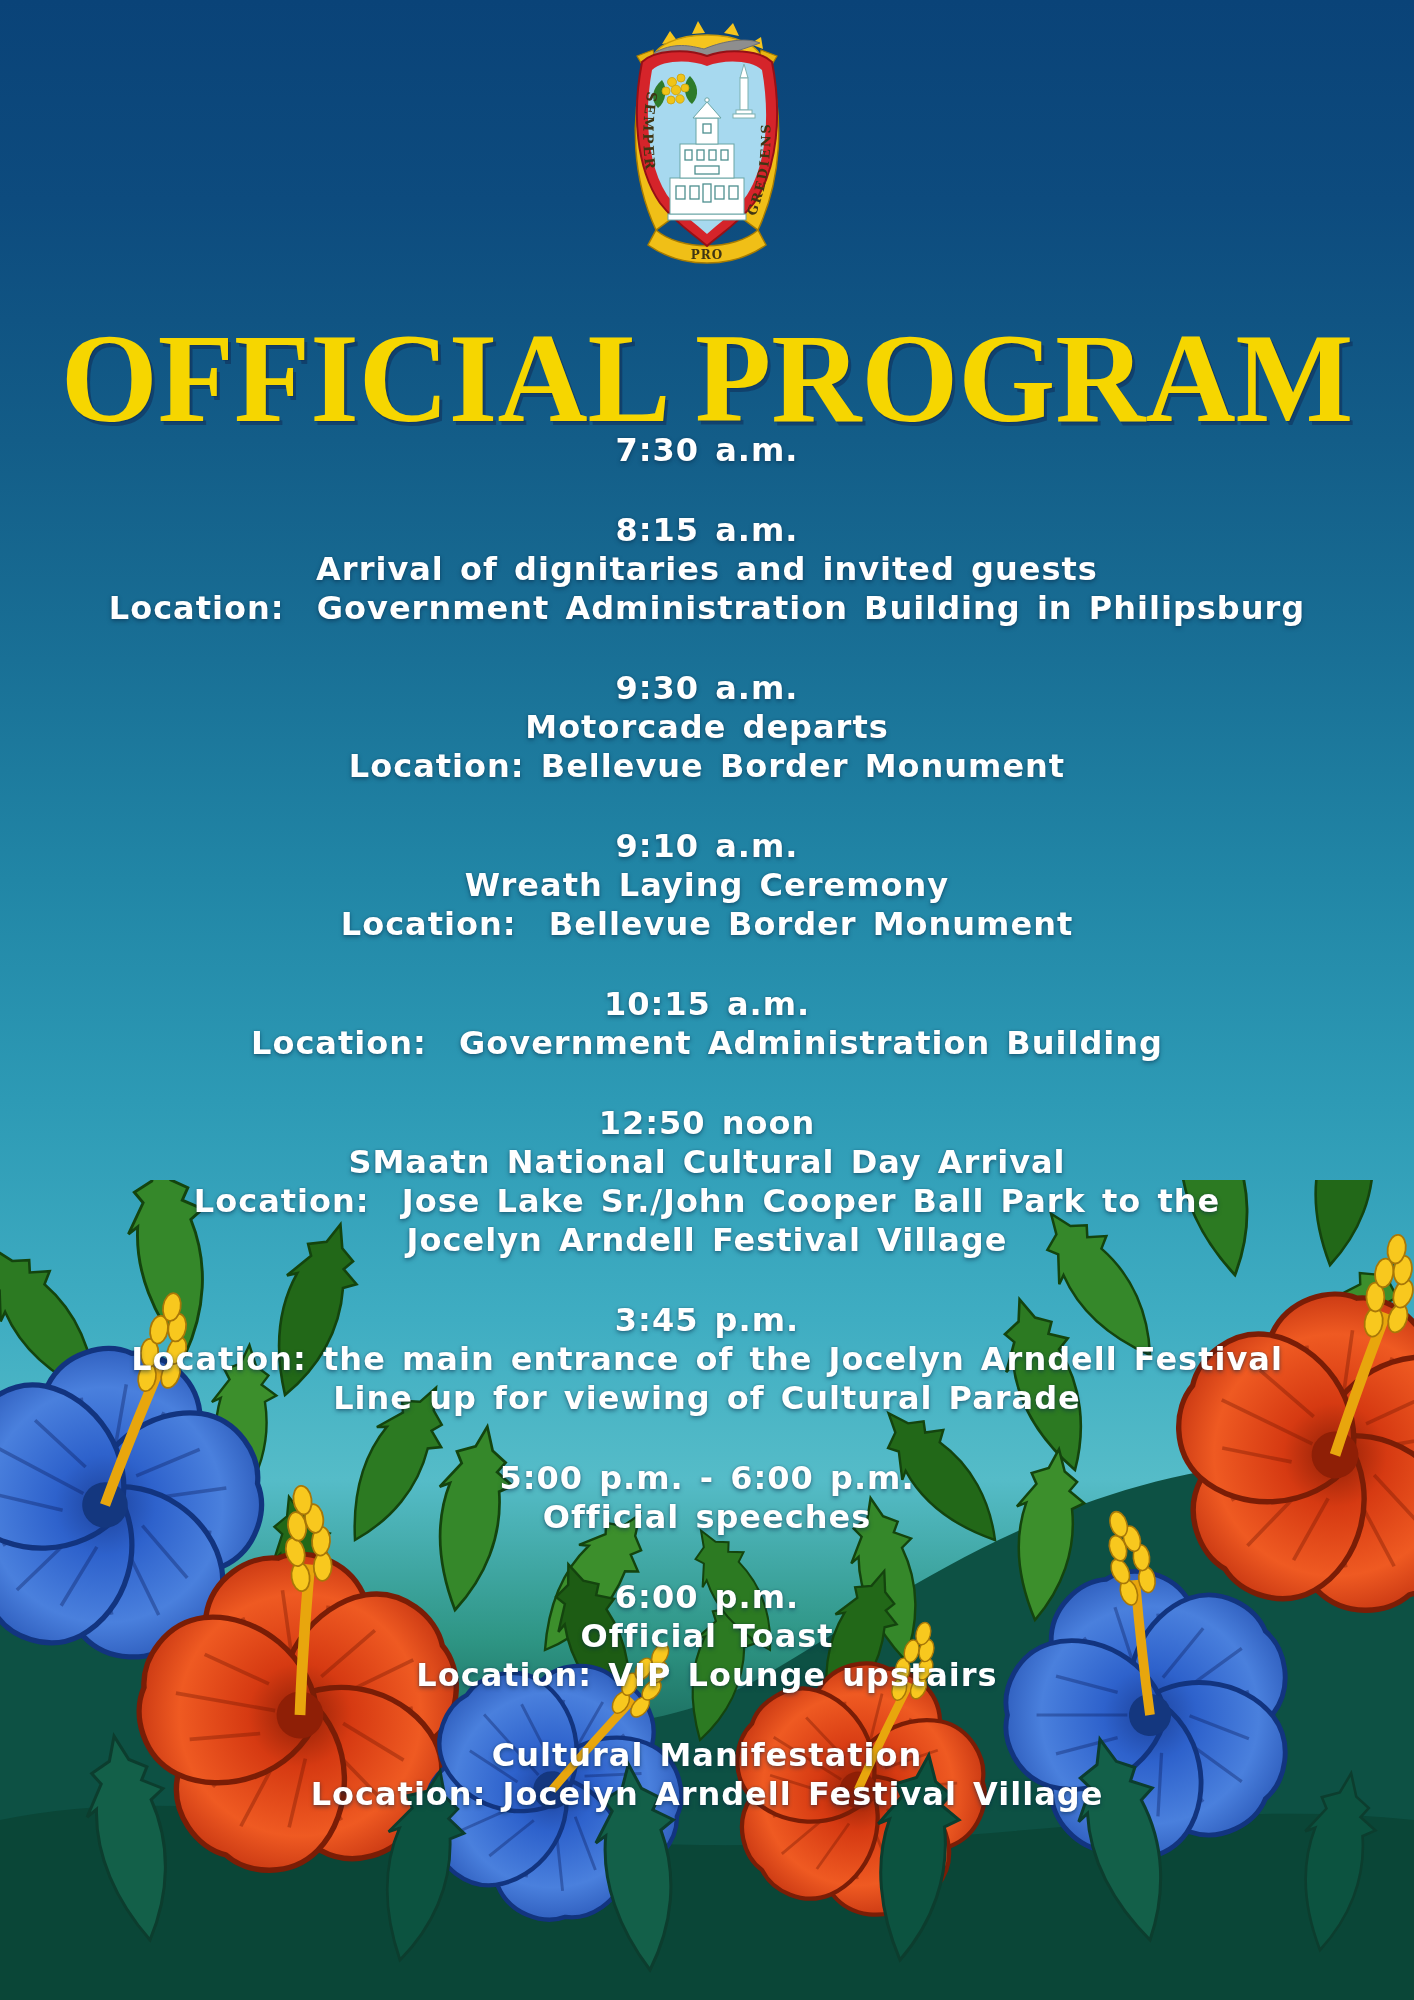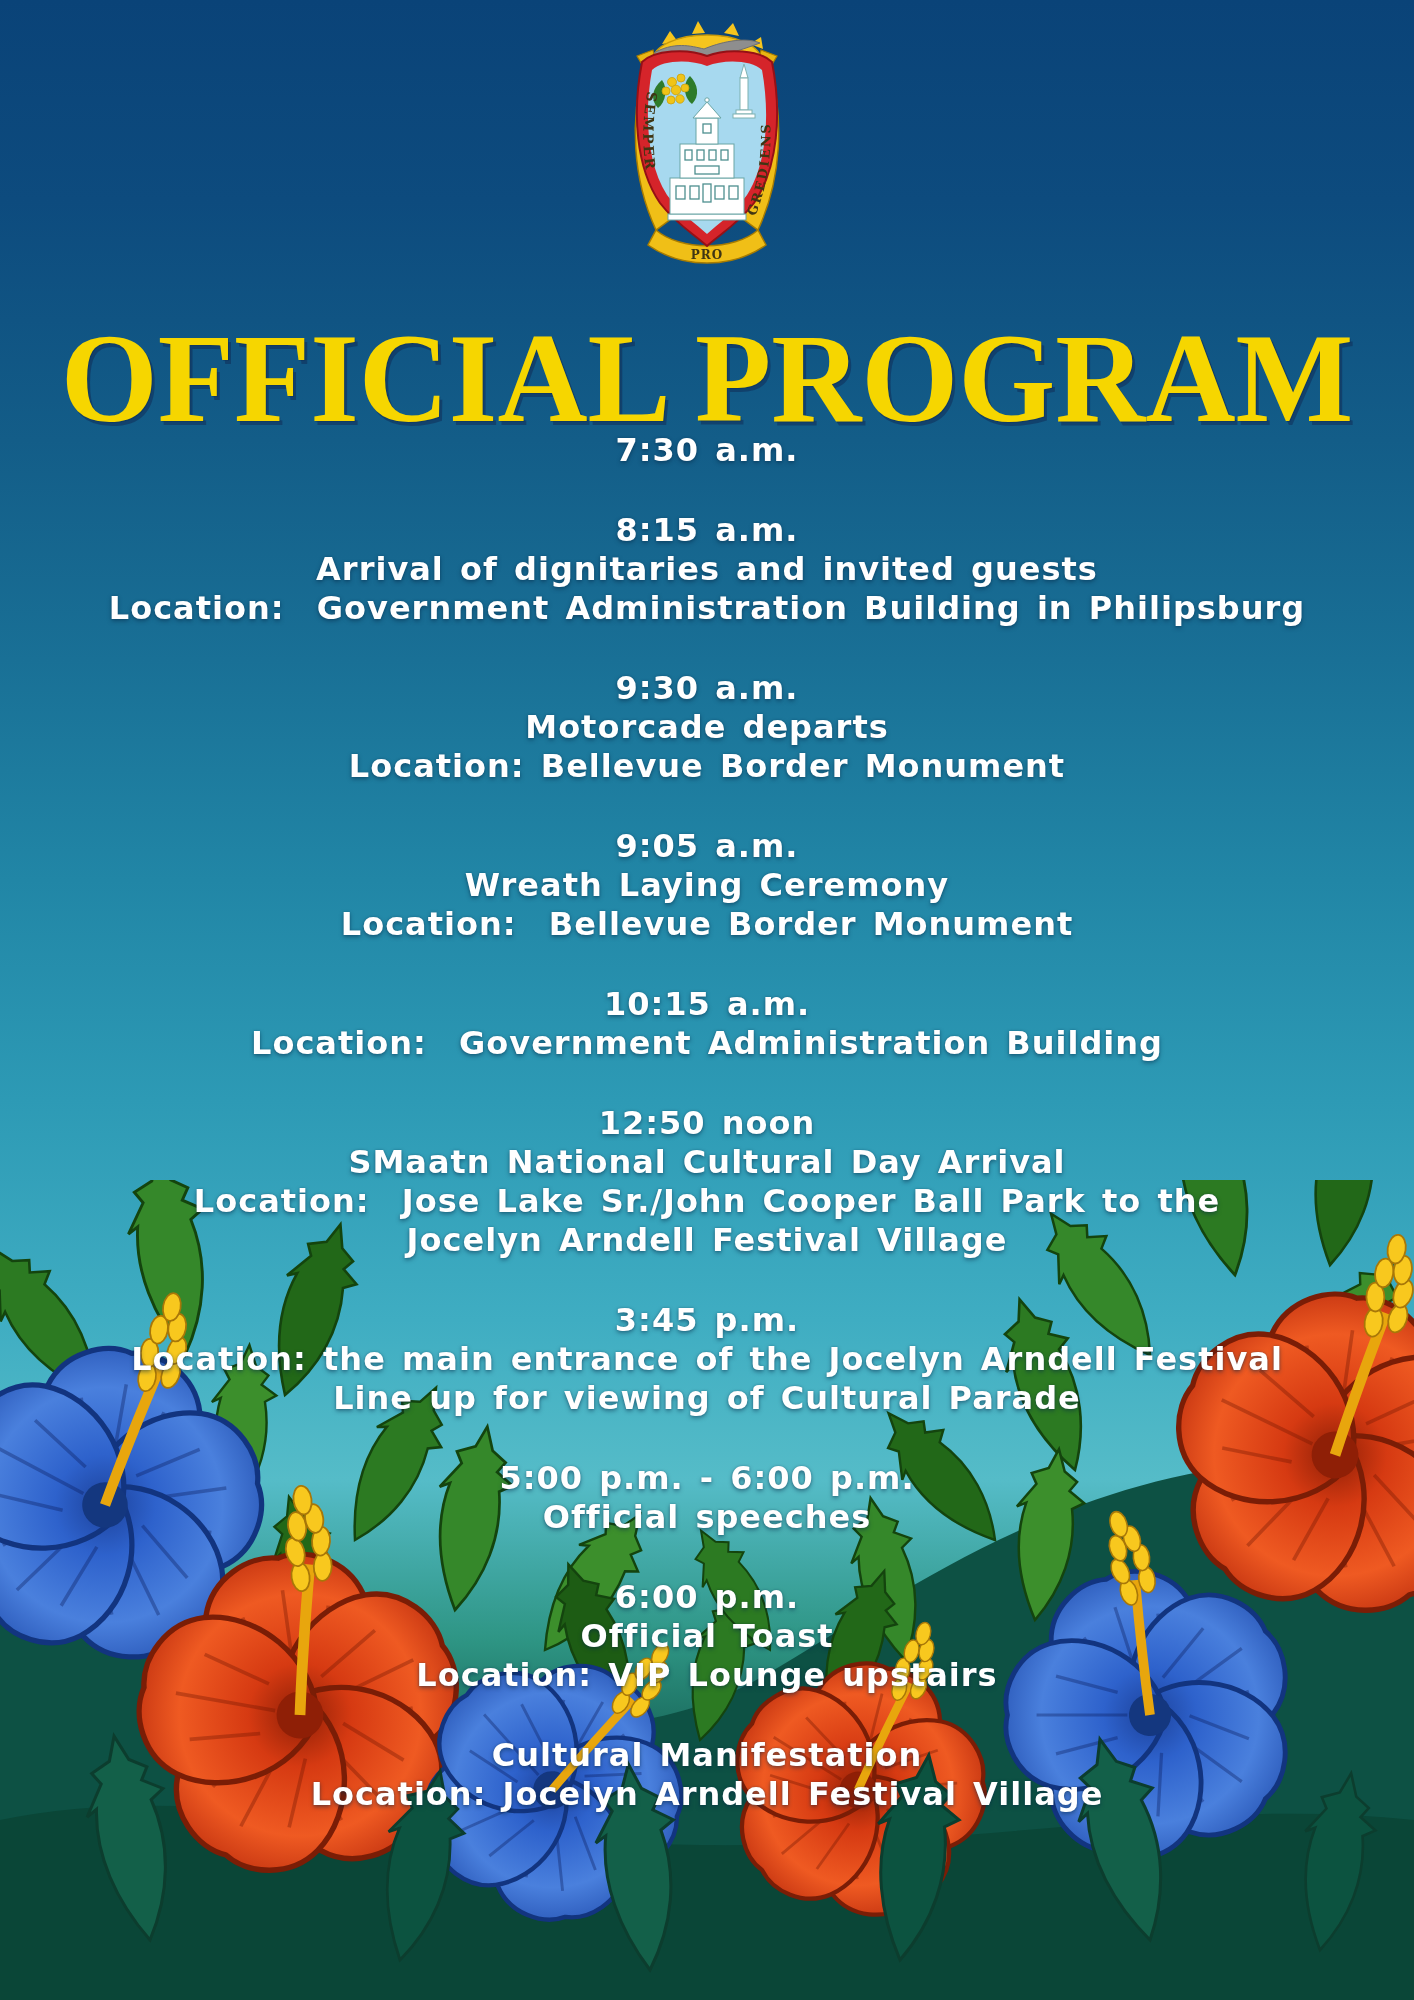--- a/index.html
+++ b/index.html
@@ -247,21 +247,21 @@
       <span class="line">Location:  Government Administration Building in Philipsburg</span>
     </div>
 
     <div class="block">
       <span class="line">9:30 a.m.</span>
       <span class="line">Motorcade departs</span>
       <span class="line">Location: Bellevue Border Monument</span>
     </div>
 
     <div class="block">
-      <span class="line">9:05 a.m.</span>
+      <span class="line">9:10 a.m.</span>
       <span class="line">Wreath Laying Ceremony</span>
       <span class="line">Location:  Bellevue Border Monument</span>
     </div>
 
     <div class="block">
       <span class="line">10:15 a.m.</span>
       <span class="line">Location:  Government Administration Building</span>
     </div>
 
     <div class="block">

